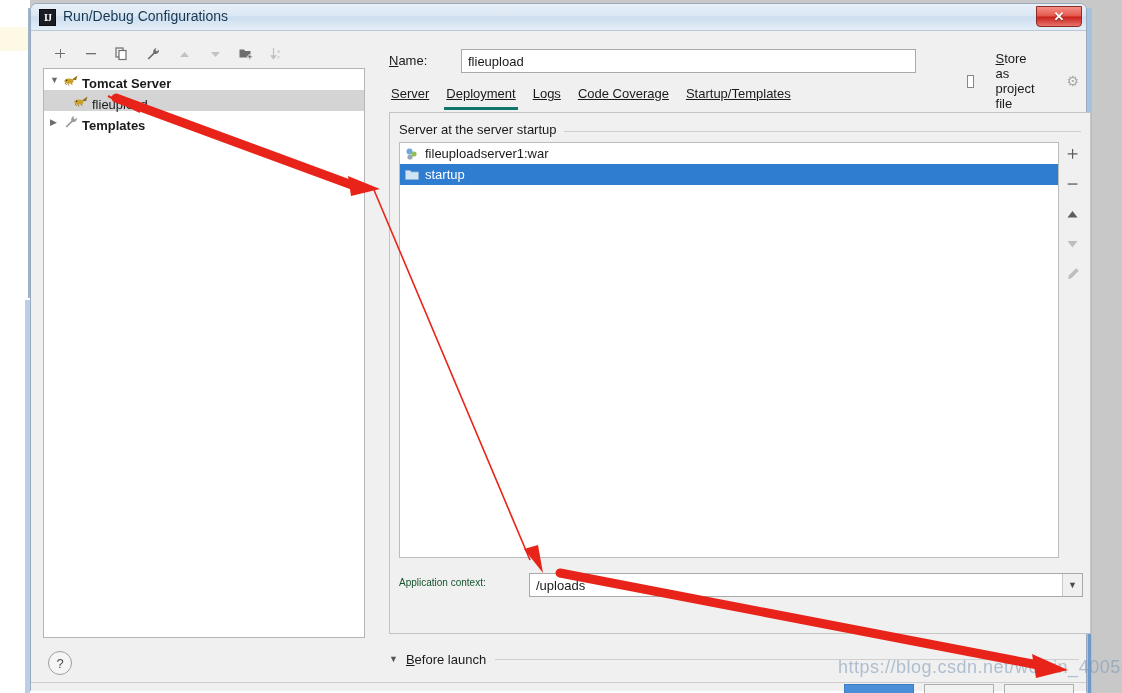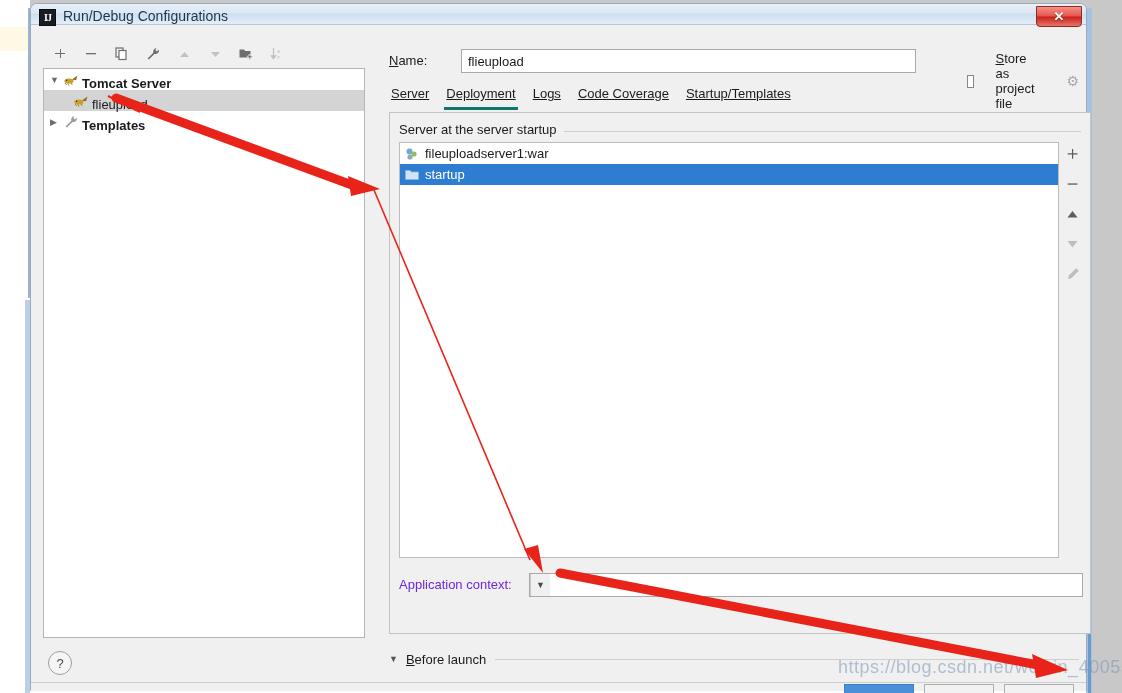--- a/index.html
+++ b/index.html
@@ -30,21 +30,21 @@
   .dialog {
     position: absolute;
     left: 30px; top: 3px;
     width: 1057px; height: 688px;
     background: #f0f0f0;
     border: 1px solid #9aa9bb;
     border-radius: 7px 7px 0 0;
   }
   .titlebar {
     position: relative;
-    height: 21px;
+    height: 27px;
     background: linear-gradient(to bottom, #e8f0f8 0%, #dbe7f3 45%, #cddef0 50%, #e4eef8 100%);
     border-radius: 6px 6px 0 0;
     border-bottom: 1px solid #b9c7d6;
   }
   .title-ij-icon {
     position: absolute; left: 8px; top: 5px;
     width: 17px; height: 17px;
     background: #1b1b24;
     border: 1px solid #0b0b12;
     display: flex; align-items: center; justify-content: center;
@@ -160,21 +160,21 @@
     position: absolute; left: 672px; top: 29px;
     width: 21px; height: 416px;
     display: flex; flex-direction: column; align-items: center;
     gap: 14px; padding-top: 4px;
   }
   .st-icon { width: 18px; height: 16px; display: flex; align-items: center; justify-content: center;
              color: #5d5d5d; font-size: 15px; cursor: pointer; }
   .st-icon.dim { color: #b9b9b9; }
 
   .ctx-row { position: absolute; left: 9px; top: 460px; width: 684px; height: 24px; }
-  .ctx-label { position: absolute; left: 0; top: 4px; font-size: 13px; color: #6d28d9; }
+  .ctx-label { position: absolute; left: 0; top: 4px; font-size: 10px; color: #14532d; }
   .ctx-input-wrap {
     position: absolute; left: 130px; top: 0;
     width: 554px; height: 24px;
     background: #ffffff; border: 1px solid #a9a9a9;
     display: flex; align-items: center;
   }
   .ctx-input { flex: 1; border: none; outline: none; font-size: 13px; color: #1a1a1a;
                padding: 0 6px; font-family: "Liberation Sans", sans-serif; background: transparent; }
   .ctx-arrow {
     width: 20px; height: 22px; background: #f0f0f0; border-left: 1px solid #c8c8c8;
@@ -398,20 +398,21 @@
             <div class="st-icon dim">
               <svg width="14" height="14" viewBox="0 0 14 14">
                 <path d="M10.2 1.2l2.6 2.6-7.4 7.4-3.3.7.7-3.3z" fill="#bdbdbd"></path>
               </svg>
             </div>
           </div>
 
           <div class="ctx-row">
             <div class="ctx-label">Application context:</div>
             <div class="ctx-input-wrap">
+              <input class="ctx-input" value="/uploads" style="">
               <span class="ctx-arrow">▼</span>
             </div>
           </div>
         </div>
 
         <div class="before-launch">
           <span class="bl-twisty">▼</span>
           <span class="bl-label"><u>B</u>efore launch</span>
           <span class="bl-line"></span>
         </div>

